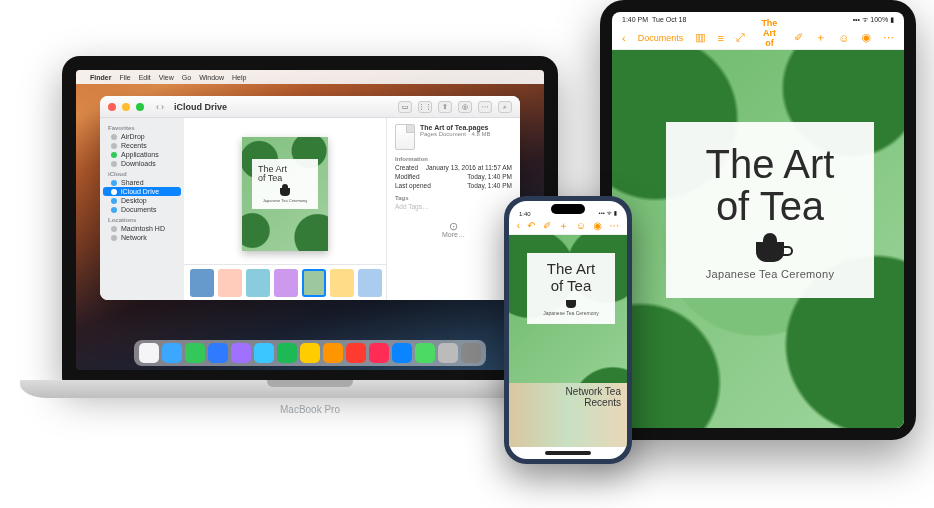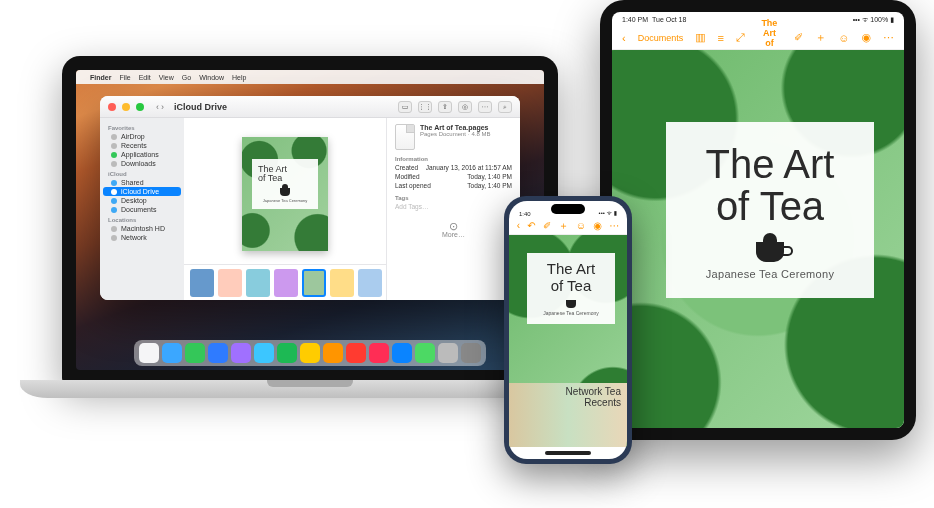--- a/index.html
+++ b/index.html
@@ -275,20 +275,21 @@
         <div class="app" style="background:#4cd964"></div>
         <div class="app" style="background:#bbb"></div>
         <div class="app" style="background:#888"></div>
       </div>
 
     </div>
   </div>
   <div class="mac-base">
       <div class="mac-notch"></div>
     </div>
+  <div class="mac-label">MacBook Pro</div>
 </div>
 
 <div class="ipad">
   <div class="ipad-screen">
     <div class="ipad-status">
       <span><span>1:40 PM</span>&nbsp;&nbsp;<span>Tue Oct 18</span></span>
       <span>••• ᯤ 100% ▮</span>
     </div>
     <div class="ipad-toolbar">
       <div class="left">

